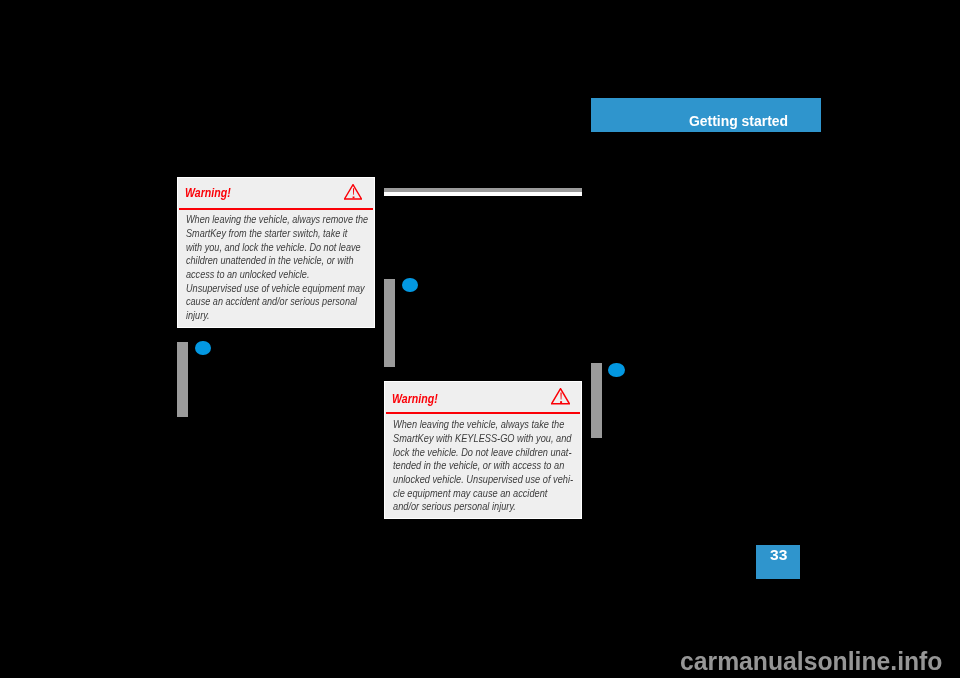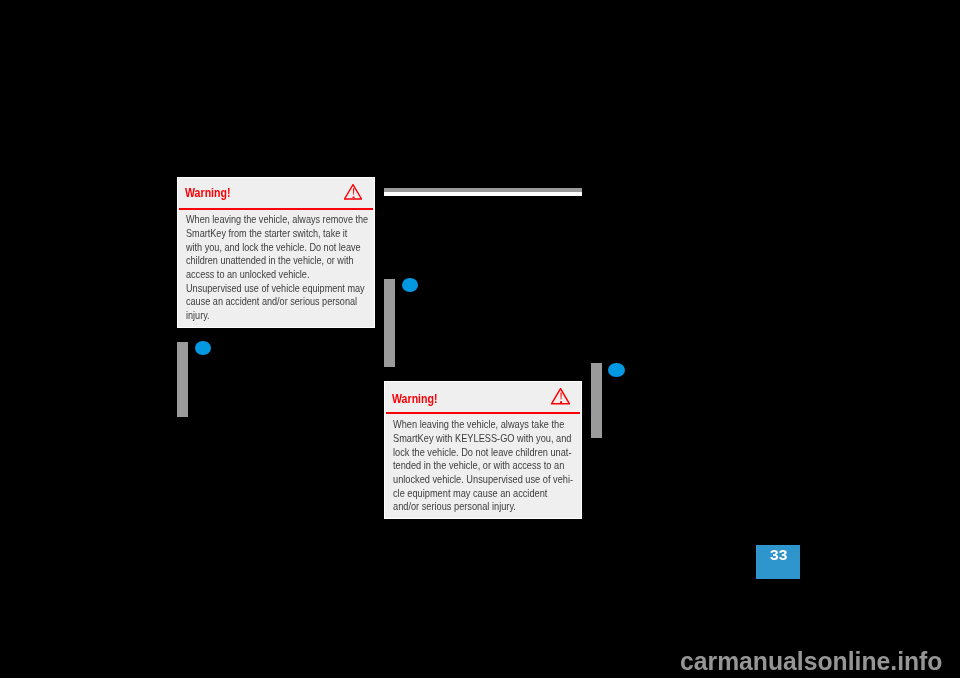--- a/index.html
+++ b/index.html
@@ -43,20 +43,21 @@
     line-height:14.3px;
     transform:scaleX(1.09); transform-origin:0 0;
     white-space:nowrap;
   }
 
   
   .warning-box {
     background:#efefef;
     border:1.5px solid #ffffff;
     box-sizing:border-box;
+    font-style:italic;
   }
   .warning-rule {
     position:absolute; left:1.5px; right:1.5px; top:30.2px;
     height:2.5px; background:#fb0007;
   }
   .warning-title {
     position:absolute; left:7.8px; top:9.9px;
     color:#fb0007; font-weight:bold; font-size:12.15px;
     line-height:12.15px;
     transform:scaleX(0.873); transform-origin:0 0;
@@ -88,20 +89,23 @@
     line-height:26.04px;
     transform:scaleX(0.95); transform-origin:0 0;
     white-space:nowrap;
   }
 </style>
 </head>
 <body>
 
 <div class="page">
 
+  <div class="abs chapter-tab">
+    <span class="chapter-tab-label">Getting started</span>
+  </div>
 
   <div class="abs pagenum-tab">
     <span class="pagenum-label">33</span>
   </div>
 
   <div class="abs warning-box" style="left:176.6px; top:176.6px; width:198.8px; height:151.8px;">
     <div class="warning-rule"></div>
     <span class="warning-title">Warning!</span>
       <span class="warning-icon">
         <svg width="18" height="16" viewBox="0 0 36 32" shape-rendering="geometricPrecision">

